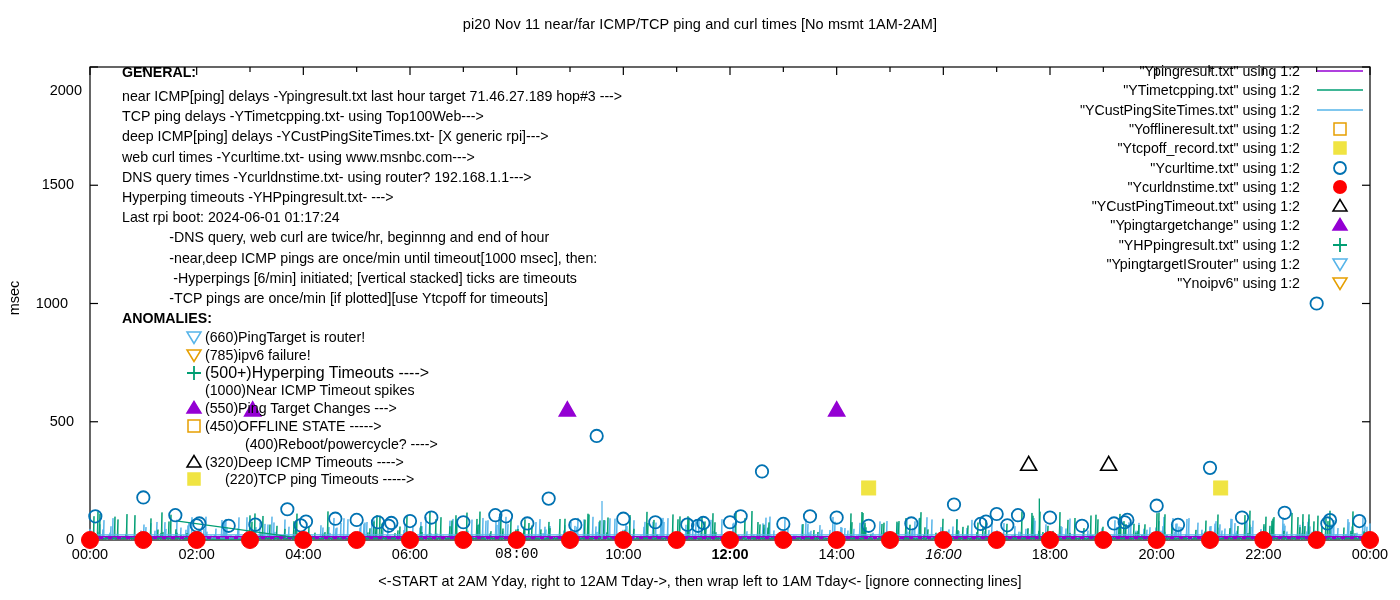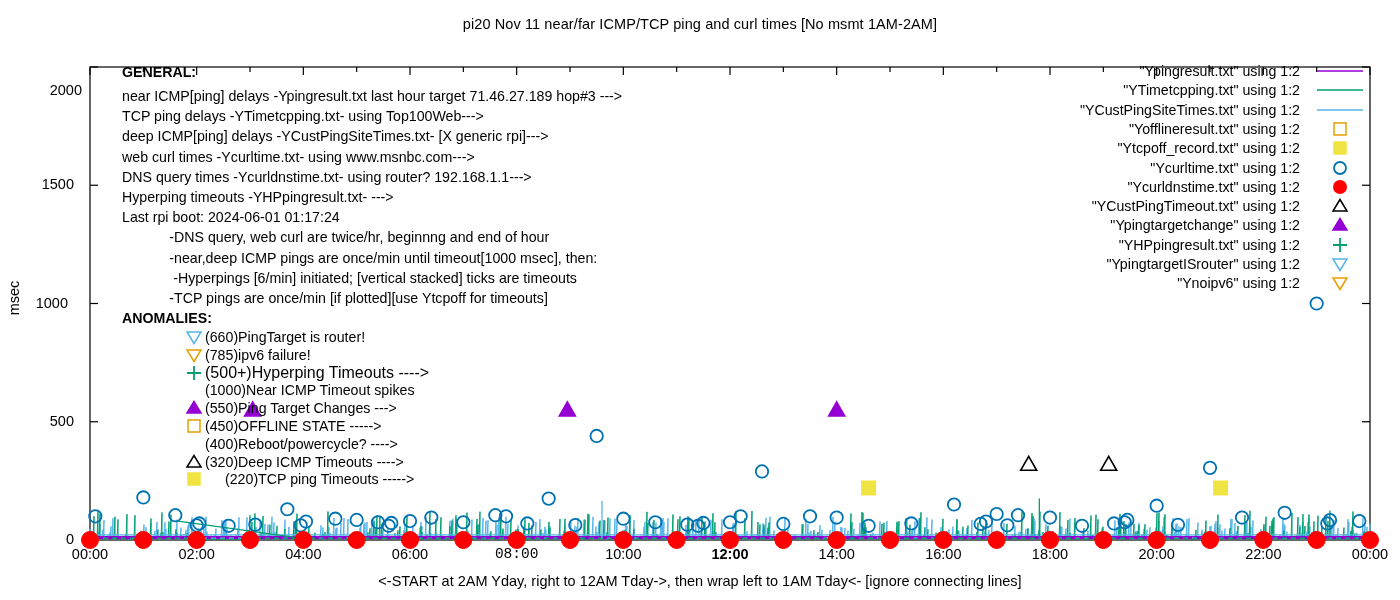--- a/index.html
+++ b/index.html
@@ -42,21 +42,21 @@
     </div>
   <div id="xticks">
       <div class="xtick" style="left: 60px; top: 546px;">00:00</div>
       <div class="xtick" style="left: 166.667px; top: 546px;">02:00</div>
       <div class="xtick" style="left: 273.333px; top: 546px;">04:00</div>
       <div class="xtick" style="left: 380px; top: 546px;">06:00</div>
       <div class="xtick" style="left: 486.667px; top: 546px; font-family: Liberation Mono, monospace;">08:00</div>
       <div class="xtick" style="left: 593.333px; top: 546px;">10:00</div>
       <div class="xtick" style="left: 700px; top: 546px; font-weight: bold;">12:00</div>
       <div class="xtick" style="left: 806.667px; top: 546px;">14:00</div>
-      <div class="xtick" style="left: 913.333px; top: 546px;">16:00</div>
+      <div class="xtick" style="left: 913.333px; top: 546px; font-style: italic;">16:00</div>
       <div class="xtick" style="left: 1020px; top: 546px;">18:00</div>
       <div class="xtick" style="left: 1126.67px; top: 546px;">20:00</div>
       <div class="xtick" style="left: 1233.33px; top: 546px;">22:00</div>
       <div class="xtick" style="left: 1340px; top: 546px;">00:00</div>
     </div>
 
   <div class="xcap">&lt;-START at 2AM Yday, right to 12AM Tday-&gt;, then wrap left to 1AM Tday&lt;- [ignore connecting lines]</div>
 
   <svg id="plot" width="1400" height="600">
       <rect x="90" y="67" width="1280" height="473" fill="none" stroke="#000" stroke-width="1.2"></rect>
@@ -264,21 +264,21 @@
         <span style="font-size: 14.2px; white-space: pre;">(550)Ping Target Changes ---&gt;</span>
       </div>
       <div style="position: absolute; left: 185px; top: 417px; display: flex; align-items: center;">
         <span style="width: 20px; height: 18px; display: inline-block;"><svg width="18" height="18" style="overflow: visible;">
             <rect x="3" y="3" width="12" height="12" fill="none" stroke="#E69F00" stroke-width="1.5"></rect>
           </svg></span>
         <span style="font-size: 14.2px; white-space: pre;">(450)OFFLINE STATE -----&gt;</span>
       </div>
       <div style="position: absolute; left: 185px; top: 434.8px; display: flex; align-items: center;">
         <span style="width: 20px; height: 18px; display: inline-block;"></span>
-        <span style="font-size: 14.2px; white-space: pre;">(400)Reboot/powercycle? ----&gt;</span>
+        <span style="font-size: 14.2px; white-space: pre; margin-left: 40px;">(400)Reboot/powercycle? ----&gt;</span>
       </div>
       <div style="position: absolute; left: 185px; top: 452.6px; display: flex; align-items: center;">
         <span style="width: 20px; height: 18px; display: inline-block;"><svg width="18" height="18" style="overflow: visible;">
             <polygon points="9,2.5 2,14 16,14" fill="none" stroke="#000000" stroke-width="1.5"></polygon>
           </svg></span>
         <span style="font-size: 14.2px; white-space: pre;">(320)Deep ICMP Timeouts ----&gt;</span>
       </div>
       <div style="position: absolute; left: 185px; top: 470.4px; display: flex; align-items: center; gap: 20px;">
         <span style="width: 20px; height: 18px; display: inline-block;"><svg width="18" height="18" style="overflow: visible;">
             <rect x="3" y="3" width="12" height="12" fill="#F0E442" stroke="#F0E442" stroke-width="1.5"></rect>

